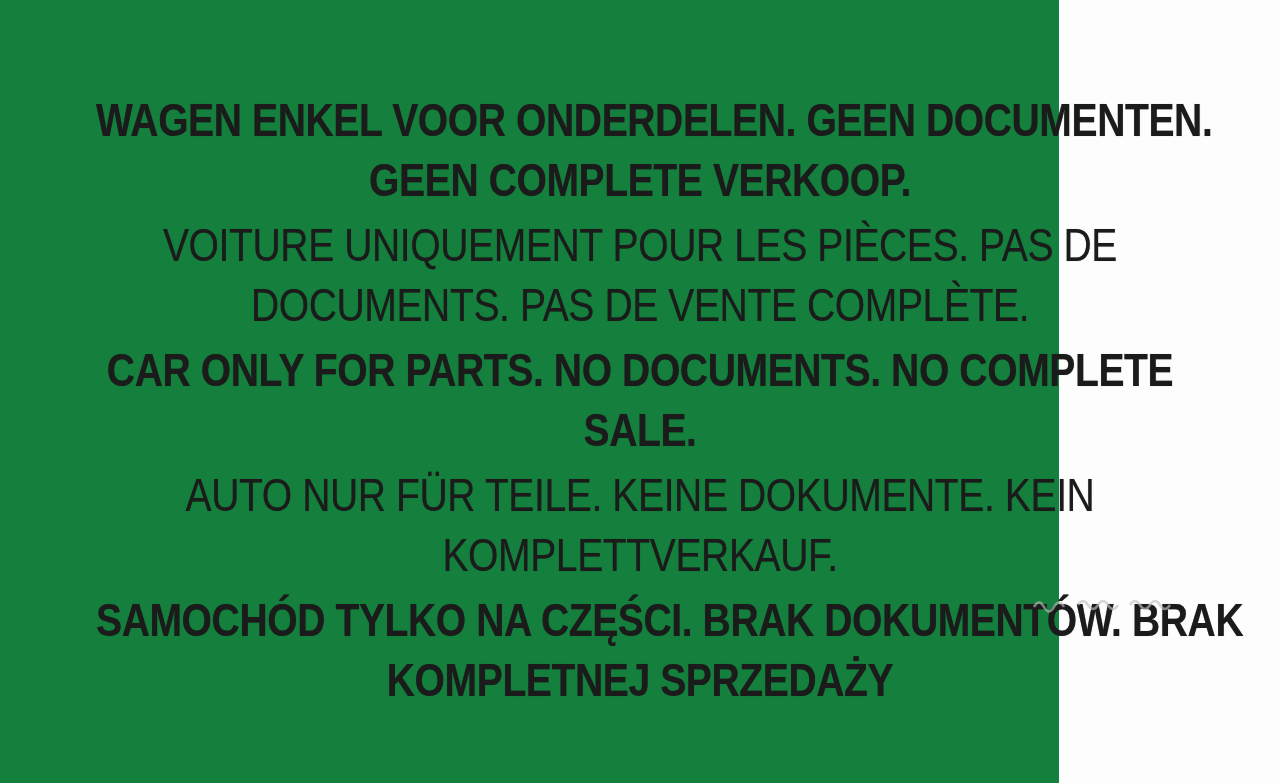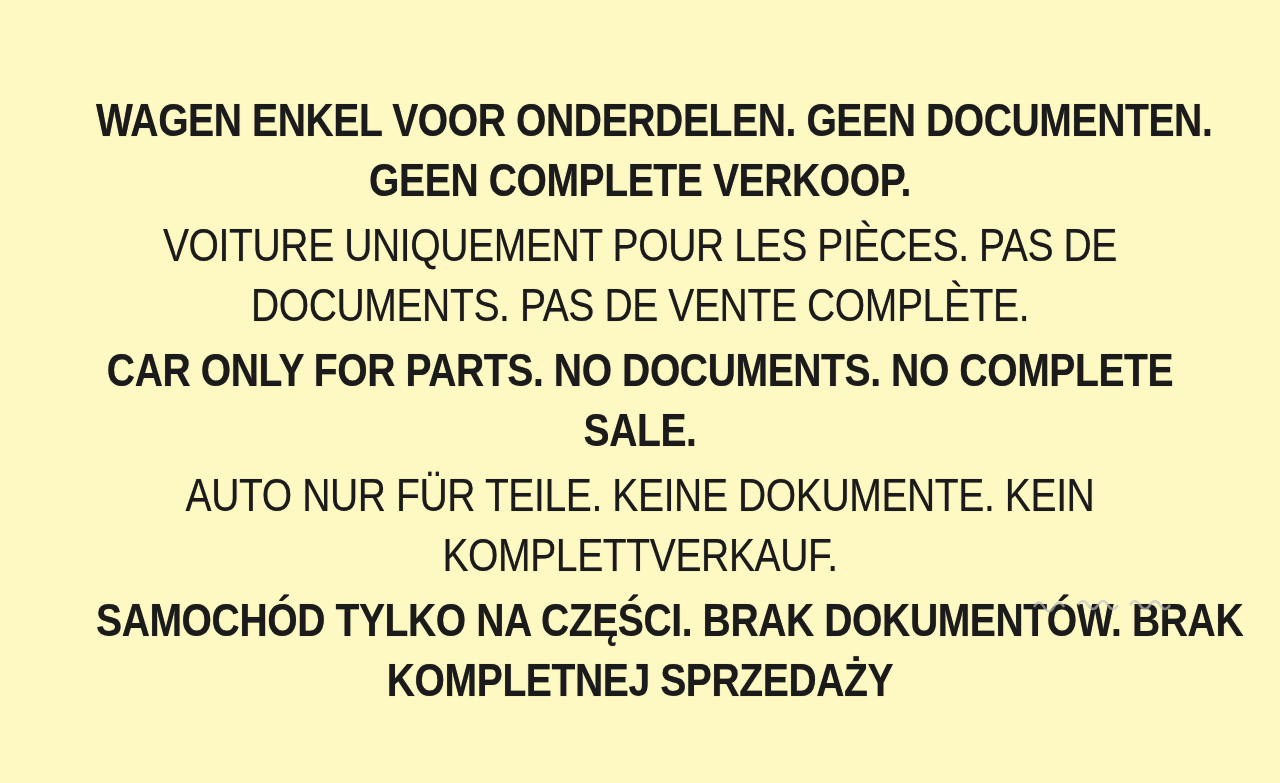--- a/index.html
+++ b/index.html
@@ -8,23 +8,23 @@
   }
   body {
     width: 1280px;
     height: 783px;
     overflow: hidden;
     background: #fdfdfd;
     font-family: "Liberation Sans", sans-serif;
   }
   .canvas {
     position: relative;
-    width: 1280px;
+    width: 1059px;
     height: 783px;
-    background: #fef9c3;
+    background: #15803d;
   }
   .content {
     position: absolute;
     top: 0;
     left: 0;
     width: 1280px;
     padding-top: 90px;
     text-align: center;
     transform: scaleX(0.85);
     transform-origin: 640px 0;

